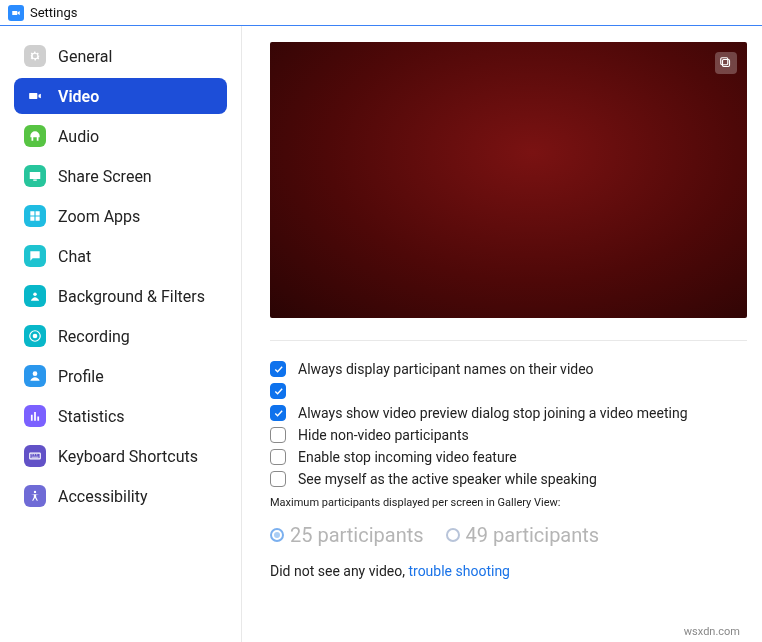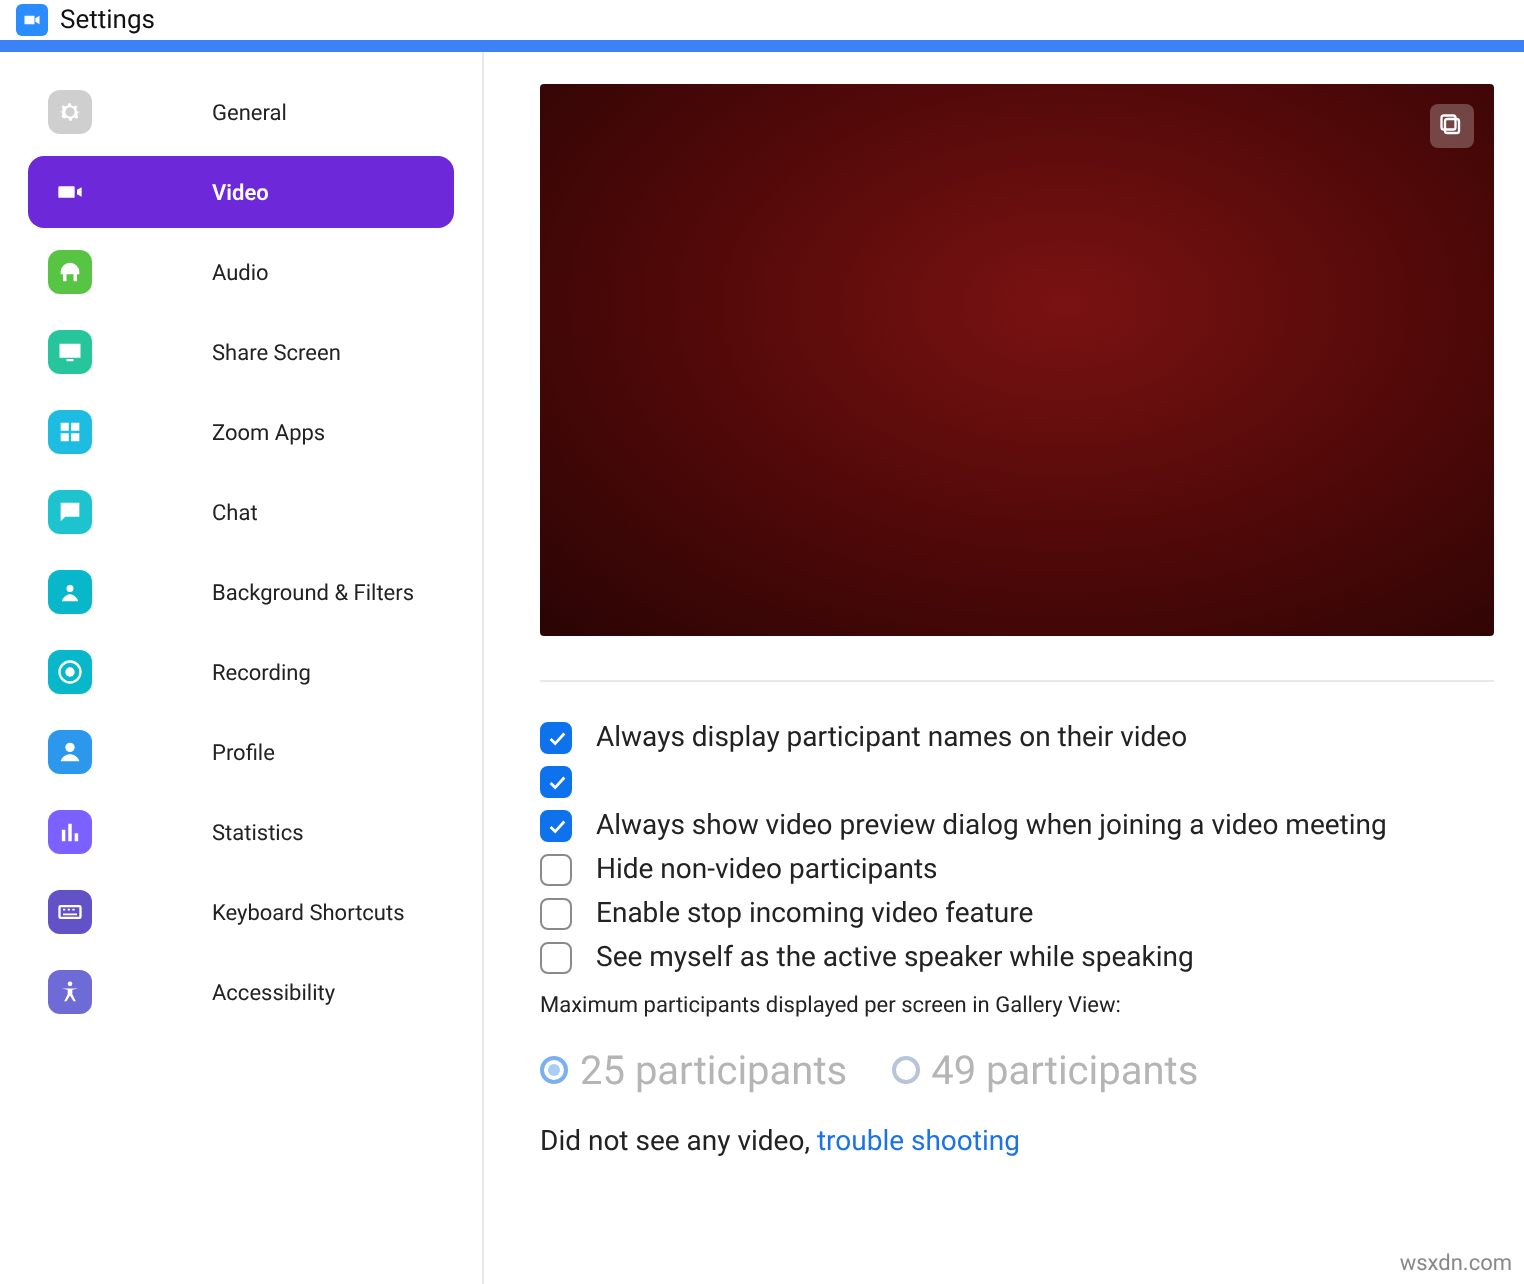--- a/index.html
+++ b/index.html
@@ -1,48 +1,48 @@
 <!DOCTYPE html>
 <html><head>
   <meta charset="utf-8">
   <style>
     * { box-sizing: border-box; margin: 0; padding: 0; font-family: -apple-system, BlinkMacSystemFont, "Segoe UI", Roboto, Arial, sans-serif; }
     body { width: 762px; height: 642px; background: #fff; overflow: hidden; position: relative; }
-    .titlebar { display: flex; align-items: center; padding: 4px 8px; border-bottom: 6px solid #3b82f6; height: 26px; }
+    .titlebar { display: flex; align-items: center; padding: 4px 8px; border-bottom: 1px solid #3b82f6; height: 26px; }
     .titlebar-icon { width: 16px; height: 16px; background: #2b8cff; border-radius: 3px; display: flex; align-items: center; justify-content: center; margin-right: 6px; }
     .titlebar-icon svg { width: 10px; height: 10px; fill: #fff; }
     .titlebar-text { font-size: 13px; color: #111; }
     .main { display: flex; height: calc(100% - 26px); }
     .sidebar { width: 242px; border-right: 1px solid #e8e8e8; padding: 12px 14px; }
     .side-item { display: flex; align-items: center; padding: 7px 10px; border-radius: 8px; cursor: pointer; margin-bottom: 4px; }
-    .side-item.active { background: #6d28d9; }
+    .side-item.active { background: #1d4ed8; }
     .side-item.active .side-label { color: #fff; font-weight: 600; }
     .side-icon { width: 22px; height: 22px; border-radius: 6px; display: flex; align-items: center; justify-content: center; margin-right: 12px; flex-shrink: 0; }
     .side-icon svg { width: 14px; height: 14px; fill: #fff; }
-    .side-label { font-size: 11px; color: #222; margin-left: 48px; }
+    .side-label { font-size: 16px; color: #222; }
     .content { flex: 1; padding: 16px 8px 16px 28px; overflow-y: auto; position: relative; }
     .video-preview { width: 477px; height: 276px; background: radial-gradient(ellipse at 55% 40%, #7a1212 0%, #4e0808 55%, #2a0404 100%); position: relative; border-radius: 2px; }
     .video-overlay-btn { position: absolute; top: 10px; right: 10px; width: 22px; height: 22px; background: rgba(255,255,255,.25); border-radius: 4px; display: flex; align-items: center; justify-content: center; cursor: pointer; }
     .video-overlay-btn svg { width: 14px; height: 14px; stroke: #fff; fill: none; stroke-width: 2; }
     .divider { height: 1px; background: #e8e8e8; margin: 22px 0 20px 0; width: 477px; }
     .options { display: flex; flex-direction: column; gap: 6px; font-size: 14px; color: #222; }
     .opt-row { display: flex; align-items: center; gap: 12px; }
     .chk { width: 16px; height: 16px; border: 1.5px solid #8a8a8a; border-radius: 4px; flex-shrink: 0; cursor: pointer; display: flex; align-items: center; justify-content: center; }
     .chk.checked { background: #0e72ed; border-color: #0e72ed; }
     .chk.checked svg { width: 11px; height: 11px; fill: none; stroke: #fff; stroke-width: 3; }
     .maxrow { margin-top: 3px; font-size: 11px; color: #222; }
     .radios { display: flex; gap: 22px; margin-top: 8px; margin-left: 0; }
     .radio { display: flex; align-items: center; gap: 6px; cursor: default; }
     .radio-circle { width: 14px; height: 14px; border: 2px solid #b8c4d9; border-radius: 50%; display: flex; align-items: center; justify-content: center; }
     .radio-circle.sel { border-color: #7bb0ef; }
     .radio-circle.sel::after { content: ""; width: 6px; height: 6px; background: #a9cdf5; border-radius: 50%; }
     .radio-label { font-size: 20px; color: #b5b5b5; }
     .helper { margin-top: 10px; font-size: 14px; color: #222; }
     .helper a { color: #1a73e8; text-decoration: none; cursor: pointer; }
-    .watermark { position: absolute; bottom: 4px; right: 6px; font-size: 11px; color: #888; }
+    .watermark { position: absolute; bottom: 4px; right: 22px; font-size: 11px; color: #888; }
     
     .bg-gray { background: #cfcfcf; }
     .bg-lime { background: #57c443; }
     .bg-teal { background: #27c59c; }
     .bg-sky { background: #1ec3d0; }
     .bg-cyan { background: #1fbce2; }
     .bg-cyr { background: #08b7c9; }
     .bg-azure { background: #2b97ed; }
     .bg-purple { background: #7b61ff; }
     .bg-dpurple { background: #6252c7; }
@@ -207,21 +207,21 @@
               <path d="M5 12l5 5L20 6"></path>
             </svg>
           </span>
       </div>
       <div class="opt-row">
         <span class="chk checked">
             <svg viewBox="0 0 24 24">
               <path d="M5 12l5 5L20 6"></path>
             </svg>
           </span>
-        <span>Always show video preview dialog when joining a video meeting</span>
+        <span>Always show video preview dialog stop joining a video meeting</span>
       </div>
       <div class="opt-row">
         <span class="chk"></span>
         <span>Hide non-video participants</span>
       </div>
       <div class="opt-row">
         <span class="chk"></span>
         <span>Enable stop incoming video feature</span>
       </div>
       <div class="opt-row">

